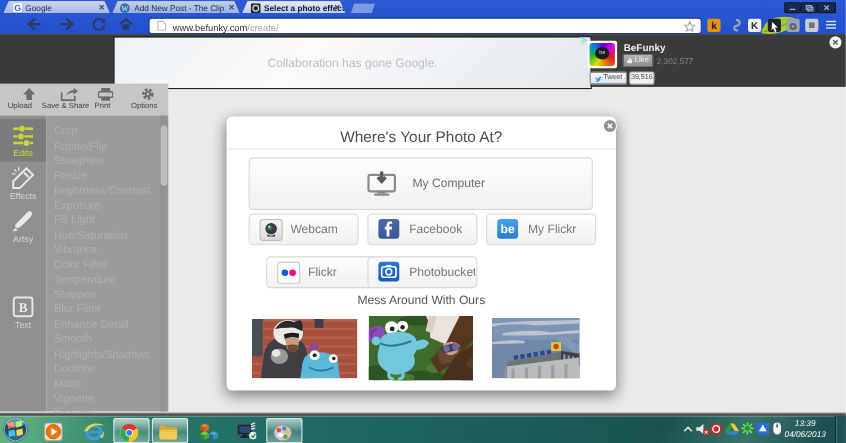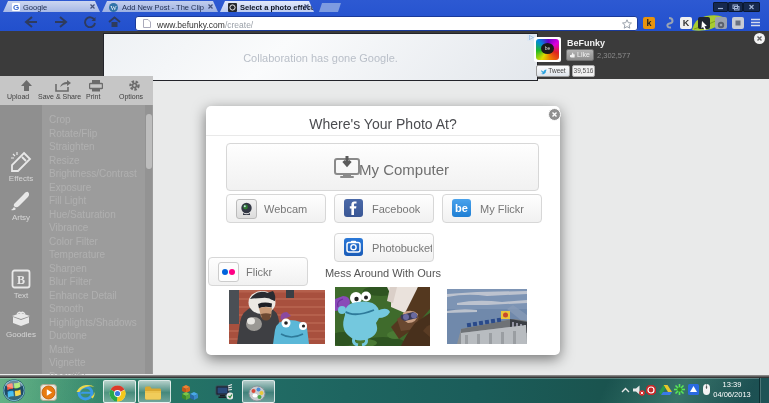--- a/index.html
+++ b/index.html
@@ -47,32 +47,32 @@
 #sthumb{position:absolute;left:0.5px;top:9px;width:6px;height:55px;background:#bdbdbd;border-radius:3px;}
 #winborder{left:0;top:374.5px;width:769px;height:3.5px;background:linear-gradient(#999,#222);}
 
 #modal{left:206px;top:106px;width:354px;height:249px;background:#fff;border-radius:5px;box-shadow:0 4px 14px rgba(0,0,0,.5);}
 #mtitle{position:absolute;left:0;right:0;top:10px;text-align:center;font-size:14px;color:#4b4c50;}
 #msep{position:absolute;left:0;right:0;top:28.5px;height:1px;background:#e9e9e9;}
 #mclose{position:absolute;left:342px;top:2px;width:11px;height:11px;border-radius:50%;background:#8f8f8f;border:1px solid #fdfdfd;}
 #mclose svg,#bandx svg{display:block;}
 .mbtn{position:absolute;background:linear-gradient(#fefefe,#f1f1f1);border:1px solid #d7d7d7;border-radius:4px;}
 #bigbtn{left:20px;top:37px;width:311px;height:46px;}
-#bigbtn .lbl{position:absolute;left:132px;top:17px;font-size:15px;color:#707070;}
+#bigbtn .lbl{position:absolute;left:148px;top:17px;font-size:11px;color:#707070;}
 .sbtn{width:98px;height:27px;text-align:center;}
 .sbtn .sic{position:absolute;left:9px;top:4px;width:19px;height:18px;border-radius:3px;}
 .sbtn .slb{position:absolute;left:37px;top:8px;font-size:11px;color:#777;white-space:nowrap;max-width:60px;overflow:hidden;}
 #messtxt{position:absolute;left:0;right:0;top:161px;text-align:center;font-size:11px;color:#555;}
 .thumb{position:absolute;overflow:hidden;}
 
 #taskbar{left:0;top:378px;width:769px;height:25px;background:linear-gradient(115deg,rgba(255,255,255,.18) 0px,rgba(255,255,255,0) 120px),linear-gradient(65deg,rgba(120,220,170,.25) 0%,rgba(120,220,170,0) 18%),linear-gradient(115deg,rgba(160,255,200,0) 78%,rgba(160,255,200,.22) 88%,rgba(160,255,200,0) 97%),linear-gradient(90deg,#33905a,#287a64 14%,#226e66 30%,#1e6560 45%,#1b5d5a 62%,#1a544f 78%,#1a4b4e 90%,#1d5254 100%);}
 #taskbar:before{content:"";position:absolute;left:0;top:0;width:769px;height:1px;background:rgba(255,255,255,.25);}
 .tbtn{position:absolute;top:1.5px;width:30px;height:22px;}
 .tbtn.open{background:linear-gradient(rgba(255,255,255,.65),rgba(255,255,255,.25) 45%,rgba(255,255,255,.15) 55%,rgba(255,255,255,.35));border:1px solid rgba(255,255,255,.75);border-radius:2px;width:31px;height:21px;}
-#clock{position:absolute;right:13px;top:2px;width:48px;text-align:center;color:#fff;font-size:7.5px;line-height:10px;}
+#clock{position:absolute;right:13px;top:2px;width:48px;text-align:center;color:#fff;font-size:7.5px;line-height:10px;font-style:italic;}
 #showdesk{position:absolute;right:0;top:0;width:9px;height:25px;background:#1d5356;border-left:1px solid #0d2f33;box-shadow:inset 1px 0 0 rgba(255,255,255,.2);}
 .tico{position:absolute;top:4px;}
 </style>
 </head>
 <body>
 <div id="screen">
 
   <div id="chrome" class="abs">
     <div id="tab1" class="tab abs">
         <svg class="abs" style="left:9px;top:2px;" width="8" height="8">
@@ -211,48 +211,53 @@
         <rect x="3" y="8" width="8" height="3.5" fill="#6b6b6b"></rect>
       </svg>
     <span class="etlabel" style="left:86px;">Print</span>
     <svg class="abs" style="left:128px;top:3px;" width="13" height="13">
         <circle cx="6.5" cy="6.5" r="4" fill="none" stroke="#6b6b6b" stroke-width="2.4" stroke-dasharray="2.4 1.5"></circle>
         <circle cx="6.5" cy="6.5" r="2" fill="none" stroke="#6b6b6b" stroke-width="1.6"></circle>
       </svg>
     <span class="etlabel" style="left:119px;">Options</span>
   </div>
   <div id="rail" class="abs">
+    <div class="railbtn" id="railActive" style="top:3px;">
+      <svg class="ricon" width="22" height="22" viewBox="0 0 22 22">
+          <g stroke="#c9d838" stroke-width="2.2" fill="none">
+            <path d="M2 5 H7 M13 5 H20"></path>
+            <circle cx="10" cy="5" r="2.6" fill="#c9d838" stroke="none"></circle>
+            <path d="M2 12 H6 M12 12 H20"></path>
+            <circle cx="9" cy="12" r="2.6" fill="#c9d838" stroke="none"></circle>
+            <path d="M2 18 H11 M17 18 H20"></path>
+            <circle cx="14" cy="18" r="2.6" fill="#c9d838" stroke="none"></circle>
+          </g>
+        </svg>
+      <span class="rlb">Edits</span>
+    </div>
     <div class="railbtn" style="top:42px;">
       <svg class="ricon" width="22" height="22" viewBox="0 0 22 22">
           <path d="M14 2 L20 8 L8 20 L2 20 L2 14 Z M12 6 L16 10" stroke="#e8e8e8" stroke-width="1.8" fill="none"></path>
           <path d="M3 3 L5 5 M7 1 L7 4 M1 7 L4 7" stroke="#e8e8e8" stroke-width="1.2"></path>
         </svg>
       <span class="rlb">Effects</span>
     </div>
     <div class="railbtn" style="top:81px;">
       <svg class="ricon" width="22" height="22" viewBox="0 0 22 22">
           <path d="M18 2 Q21 5 16 9 L9 16 Q7 18 5 17 Q3 16 4 14 L13 5 Q16 1 18 2 Z" fill="#e8e8e8"></path>
           <path d="M4 17 Q2 20 1 20 Q4 21 6 19 Z" fill="#e8e8e8"></path>
         </svg>
       <span class="rlb">Artsy</span>
     </div>
     <div class="railbtn" style="top:159px;">
       <svg class="ricon" width="22" height="22" viewBox="0 0 22 22">
           <rect x="2.5" y="2.5" width="17" height="17" rx="2" fill="none" stroke="#e8e8e8" stroke-width="1.8"></rect>
           <text x="11" y="16" font-size="12" font-weight="bold" text-anchor="middle" fill="#e8e8e8" font-family="Liberation Serif">B</text>
         </svg>
       <span class="rlb">Text</span>
-    </div>
-    <div class="railbtn" style="top:198px;">
-      <svg class="ricon" width="22" height="22" viewBox="0 0 22 22">
-          <path d="M2 9 L11 12 L20 9 L11 6 Z" fill="#e8e8e8"></path>
-          <path d="M3 10 L3 16 L11 19 L19 16 L19 10 L11 13 Z" fill="#e8e8e8"></path>
-          <path d="M7 7.5 Q9 4 11 6 Q13 4 15 7.5" stroke="#e8e8e8" stroke-width="1.4" fill="none"></path>
-        </svg>
-      <span class="rlb">Goodies</span>
     </div>
   </div>
   <div id="submenu" class="abs">
     <div class="smitem" style="top:9px;">Crop</div>
     <div class="smitem" style="top:22.5px;">Rotate/Flip</div>
     <div class="smitem" style="top:36px;">Straighten</div>
     <div class="smitem" style="top:49.5px;">Resize</div>
     <div class="smitem" style="top:63px;">Brightness/Contrast</div>
     <div class="smitem" style="top:76.5px;">Exposure</div>
     <div class="smitem" style="top:90px;">Fill Light</div>
@@ -306,21 +311,21 @@
             <path d="M12.5 4.5 L10.8 4.5 Q10 4.6 10 5.6 L10 7.2 L12.4 7.2 L12.1 9.6 L10 9.6 L10 16 L7.4 16 L7.4 9.6 L5.8 9.6 L5.8 7.2 L7.4 7.2 L7.4 5.3 Q7.5 2.6 10.2 2.4 L12.5 2.4 Z" fill="#fff"></path>
           </svg></span>
       <span class="slb">Facebook</span>
     </div>
     <div class="mbtn sbtn" style="left:236px;top:88px;">
       <span class="sic" style="background:linear-gradient(#49a2ec,#1f7fd4);"><svg width="19" height="18" viewBox="0 0 19 18">
             <text x="9.5" y="13" font-size="11" font-weight="bold" text-anchor="middle" fill="#fff" font-family="Liberation Sans">be</text>
           </svg></span>
       <span class="slb">My Flickr</span>
     </div>
-    <div class="mbtn sbtn" style="left:2px;top:127px;margin-top:24px;">
+    <div class="mbtn sbtn" style="left:36px;top:127px;">
       <span class="sic" style="background:#fdfdfd;border:1px solid #ccc;"><svg width="19" height="18" viewBox="0 0 19 18">
             <circle cx="6" cy="9" r="3" fill="#0063dc"></circle>
             <circle cx="13" cy="9" r="3" fill="#ff0084"></circle>
           </svg></span>
       <span class="slb">Flickr</span>
     </div>
     <div class="mbtn sbtn" style="left:128px;top:127px;">
       <span class="sic" style="background:linear-gradient(#2a78d8,#1a5cb8);"><svg width="19" height="18" viewBox="0 0 19 18">
             <rect x="3" y="4.5" width="13" height="9.5" rx="2" fill="none" stroke="#fff" stroke-width="1.5"></rect>
             <circle cx="9.5" cy="9.2" r="2.6" fill="none" stroke="#fff" stroke-width="1.4"></circle>

